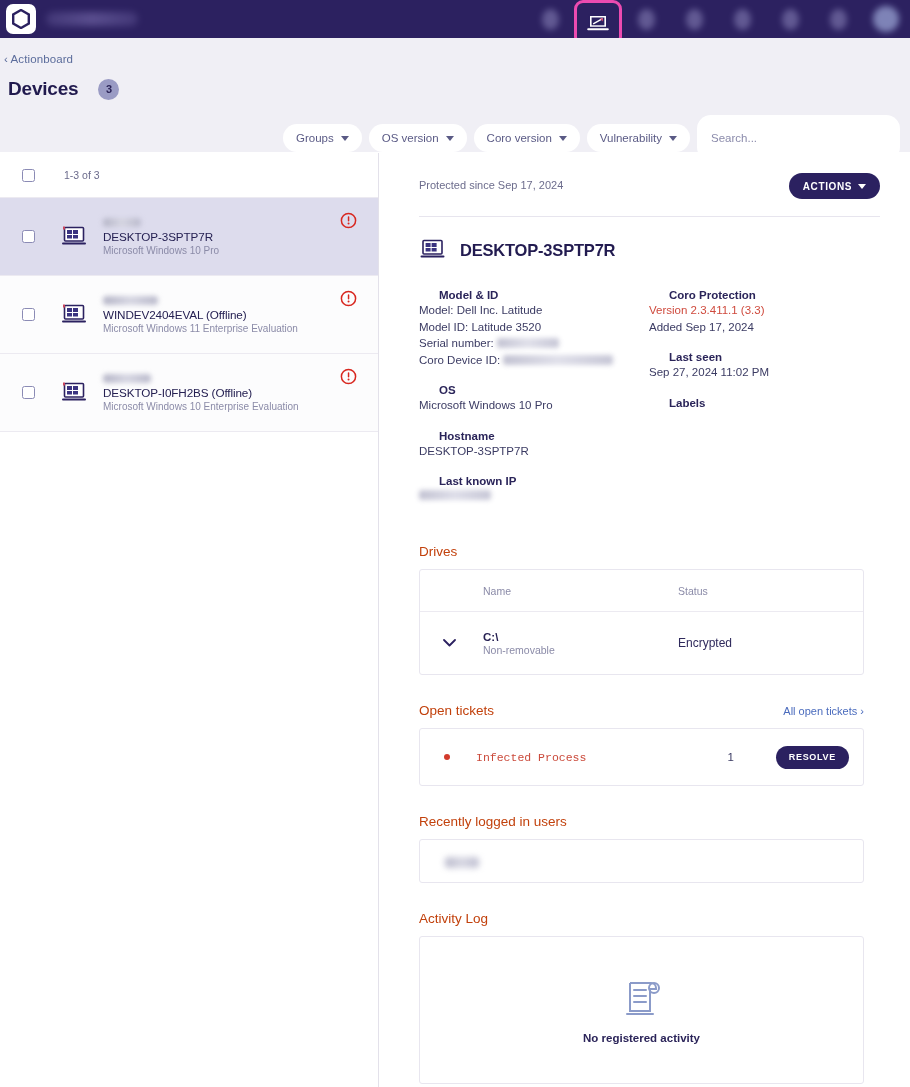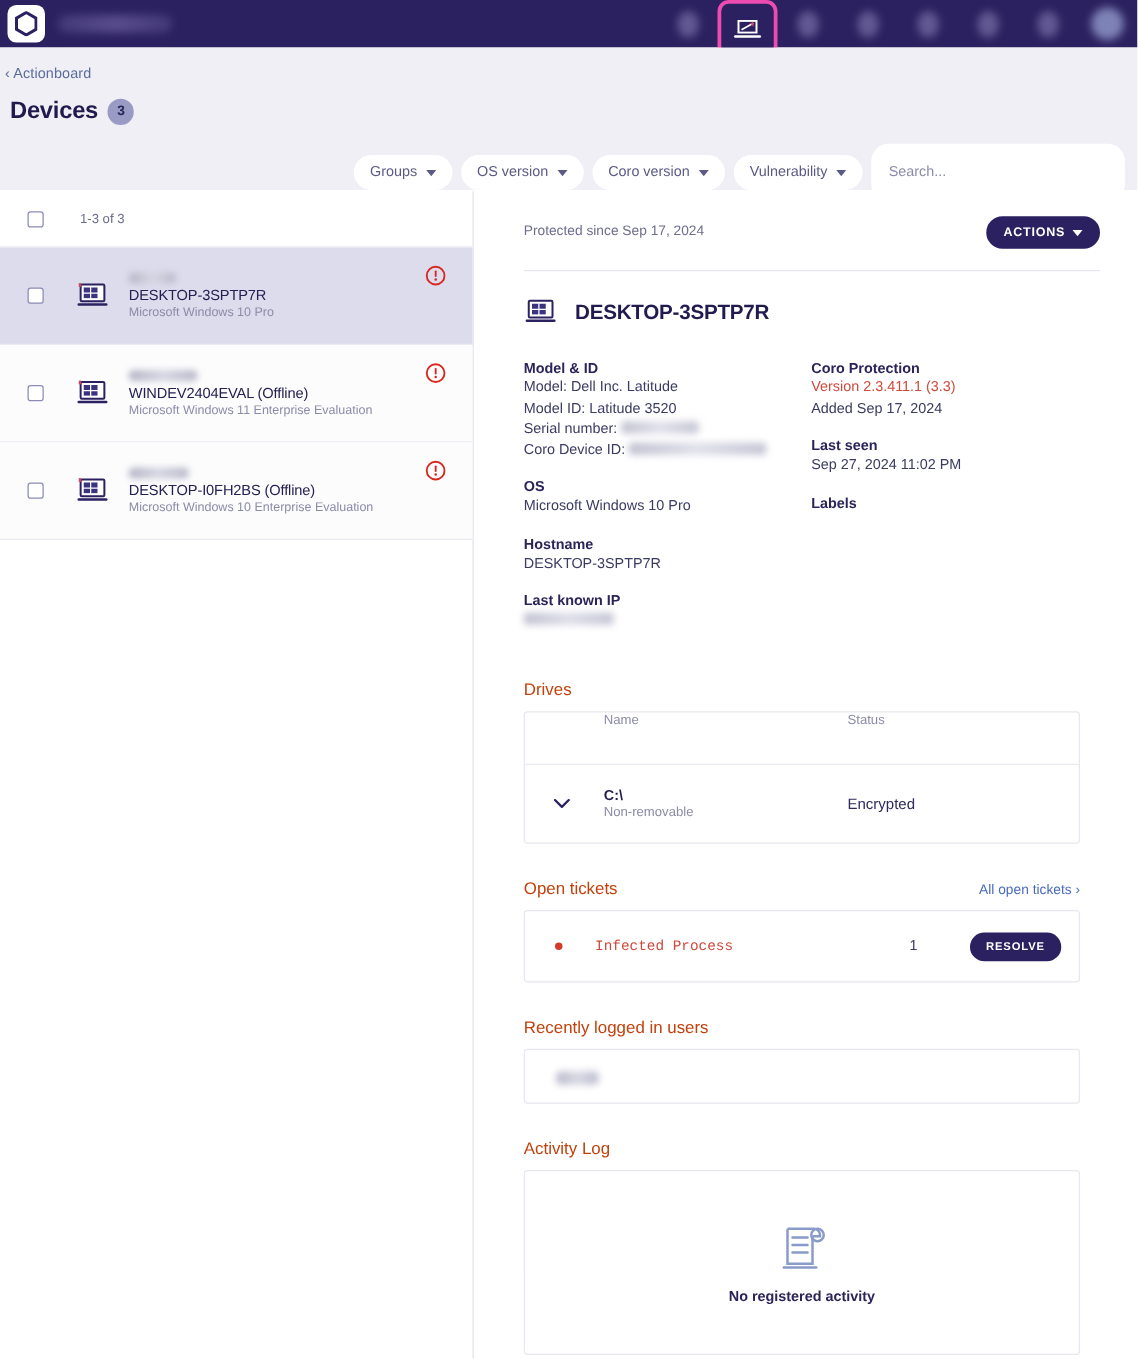--- a/index.html
+++ b/index.html
@@ -47,21 +47,21 @@
     overflow: visible;
   }
   .laptop-sm { display:block; }
 
   
   .page-head { position: absolute; left: 0; top: 38px; width: 910px; height: 114px; background:#f0eff5; }
   .crumb {
     position: absolute; left: 4px; top: 15px;
     font-size: 11.5px; color: #5b6c9b; letter-spacing: .1px; cursor: pointer;
   }
-  .title-row { position: absolute; left: 8px; top: 40px; display: flex; align-items: center; gap: 8px; }
+  .title-row { position: absolute; left: 8px; top: 40px; display: flex; align-items: center; gap: 20px; }
   .title { font-size: 19px; font-weight: bold; color: #211a4e; letter-spacing: -.2px; }
   .count-badge {
     width: 21px; height: 21px; border-radius: 50%;
     background: #9a9bc4; color: #2b2458; font-size: 11px; font-weight: bold;
     display:flex; align-items:center; justify-content:center;
   }
   .filters {
     position: absolute; right: 10px; top: 77px;
     display: flex; align-items: center; gap: 7px;
   }
@@ -134,33 +134,33 @@
   .hr { margin: 17px 30px 0 39px; height: 1px; background: #e7e5ee; }
 
   .dev-title-row { display: flex; align-items: center; gap: 14px; padding: 22px 0 0 39px; }
   .dev-title { font-size: 16.5px; font-weight: bold; color: #221b50; letter-spacing: -.2px; }
 
   .info-grid {
     display: flex; padding: 28px 0 0 39px;
   }
   .info-col { width: 230px; }
   .info-col.right { width: 230px; }
-  .ikey { font-size: 11.5px; font-weight: bold; color: #2a2459; margin-bottom: 1px; }
+  .ikey { font-size: 11.5px; font-weight: bold; color: #2a2459; margin-bottom: 1px; margin-left: 20px; }
   .ival { font-size: 11.5px; color: #3b3b63; line-height: 16.5px; }
   .ival.warn { color: #cf4a3d; }
   .grp { margin-bottom: 16px; }
   .blur-val { display:inline-block; height: 10px; border-radius: 3px; vertical-align: -1px;
     background: linear-gradient(90deg,#c2c2d2,#e0e0ea,#c6c6d6); filter: blur(2.8px); }
   .blur-ip { width: 72px; height: 10px; border-radius: 3px; margin-top: 3px;
     background: linear-gradient(90deg,#c2c2d2,#dedee9,#c6c6d6); filter: blur(2.8px); }
 
   .sec-title { font-size: 13.5px; font-weight: normal; color: #c2410c; }
   .sec { padding: 0 46px 0 39px; }
   .card { border: 1px solid #e8e6ef; border-radius: 3px; background: #fff; margin-top: 10px; }
-  .card-head { display: flex; height: 42px; align-items: flex-start; border-bottom: 1px solid #eceaf1; }
+  .card-head { display: flex; height: 42px; align-items: center; border-bottom: 1px solid #eceaf1; }
   .th { font-size: 10.5px; color: #8b8ba8; }
   .th.name { margin-left: 63px; width: 195px; }
   .th.status { }
   .drive-row { display: flex; align-items: center; height: 62px; }
   .chev { margin-left: 18px; width: 22px; display:flex; align-items:center; justify-content:center; cursor:pointer; }
   .drive-name { margin-left: 23px; width: 195px; }
   .dn { font-size: 11.5px; font-weight: bold; color: #262052; }
   .ds { font-size: 10.5px; color: #8b8ba8; margin-top: 1px; }
   .dstat { font-size: 12px; color: #2f2a5c; }
 

